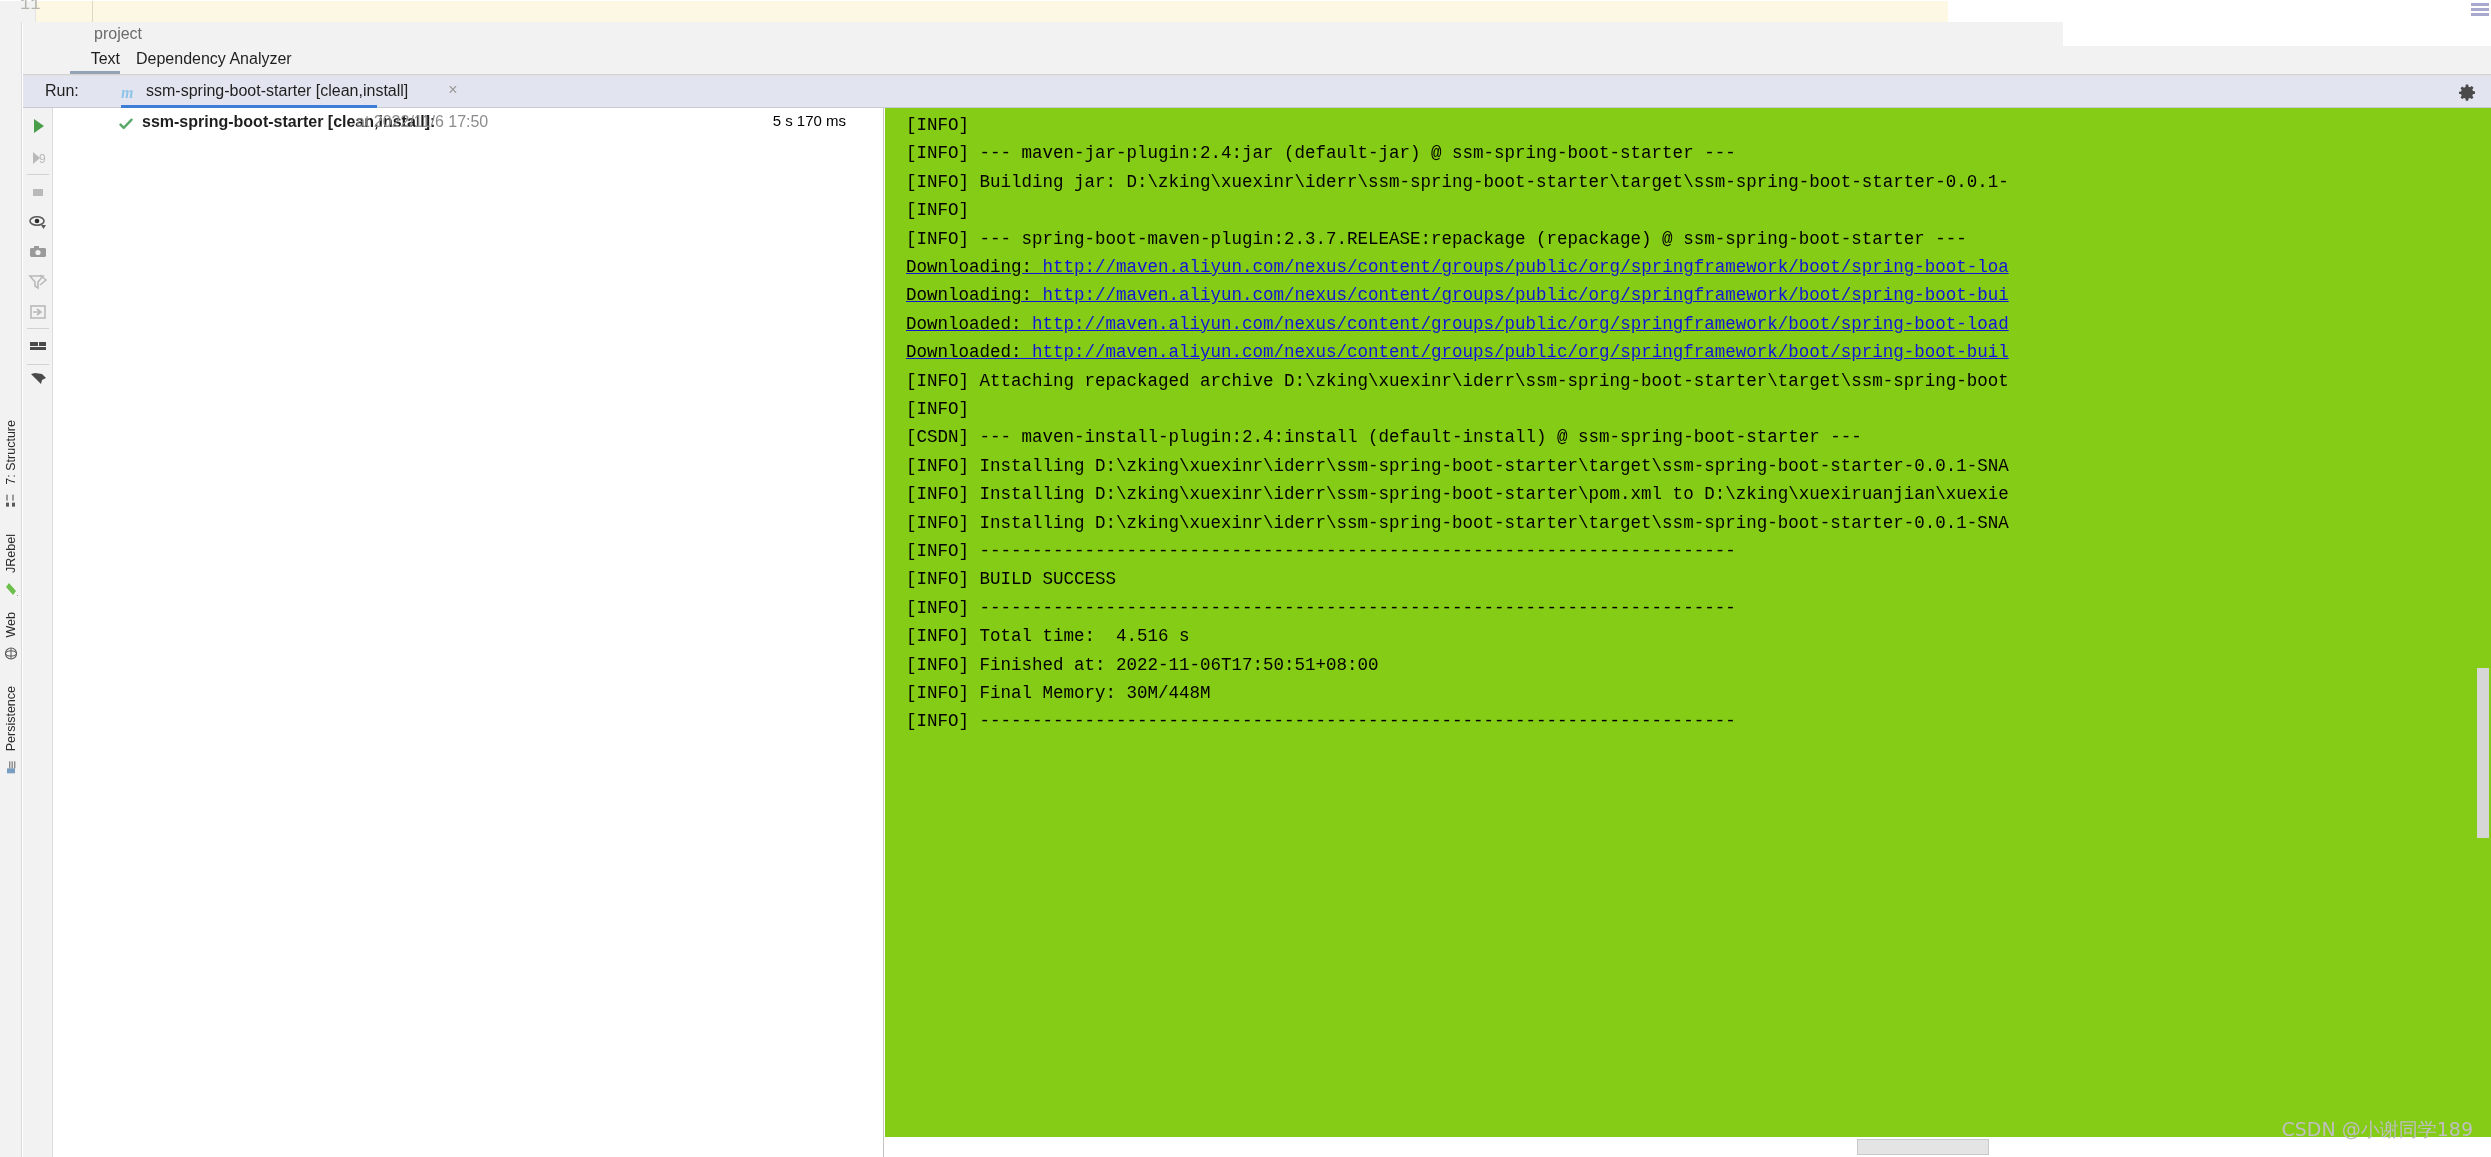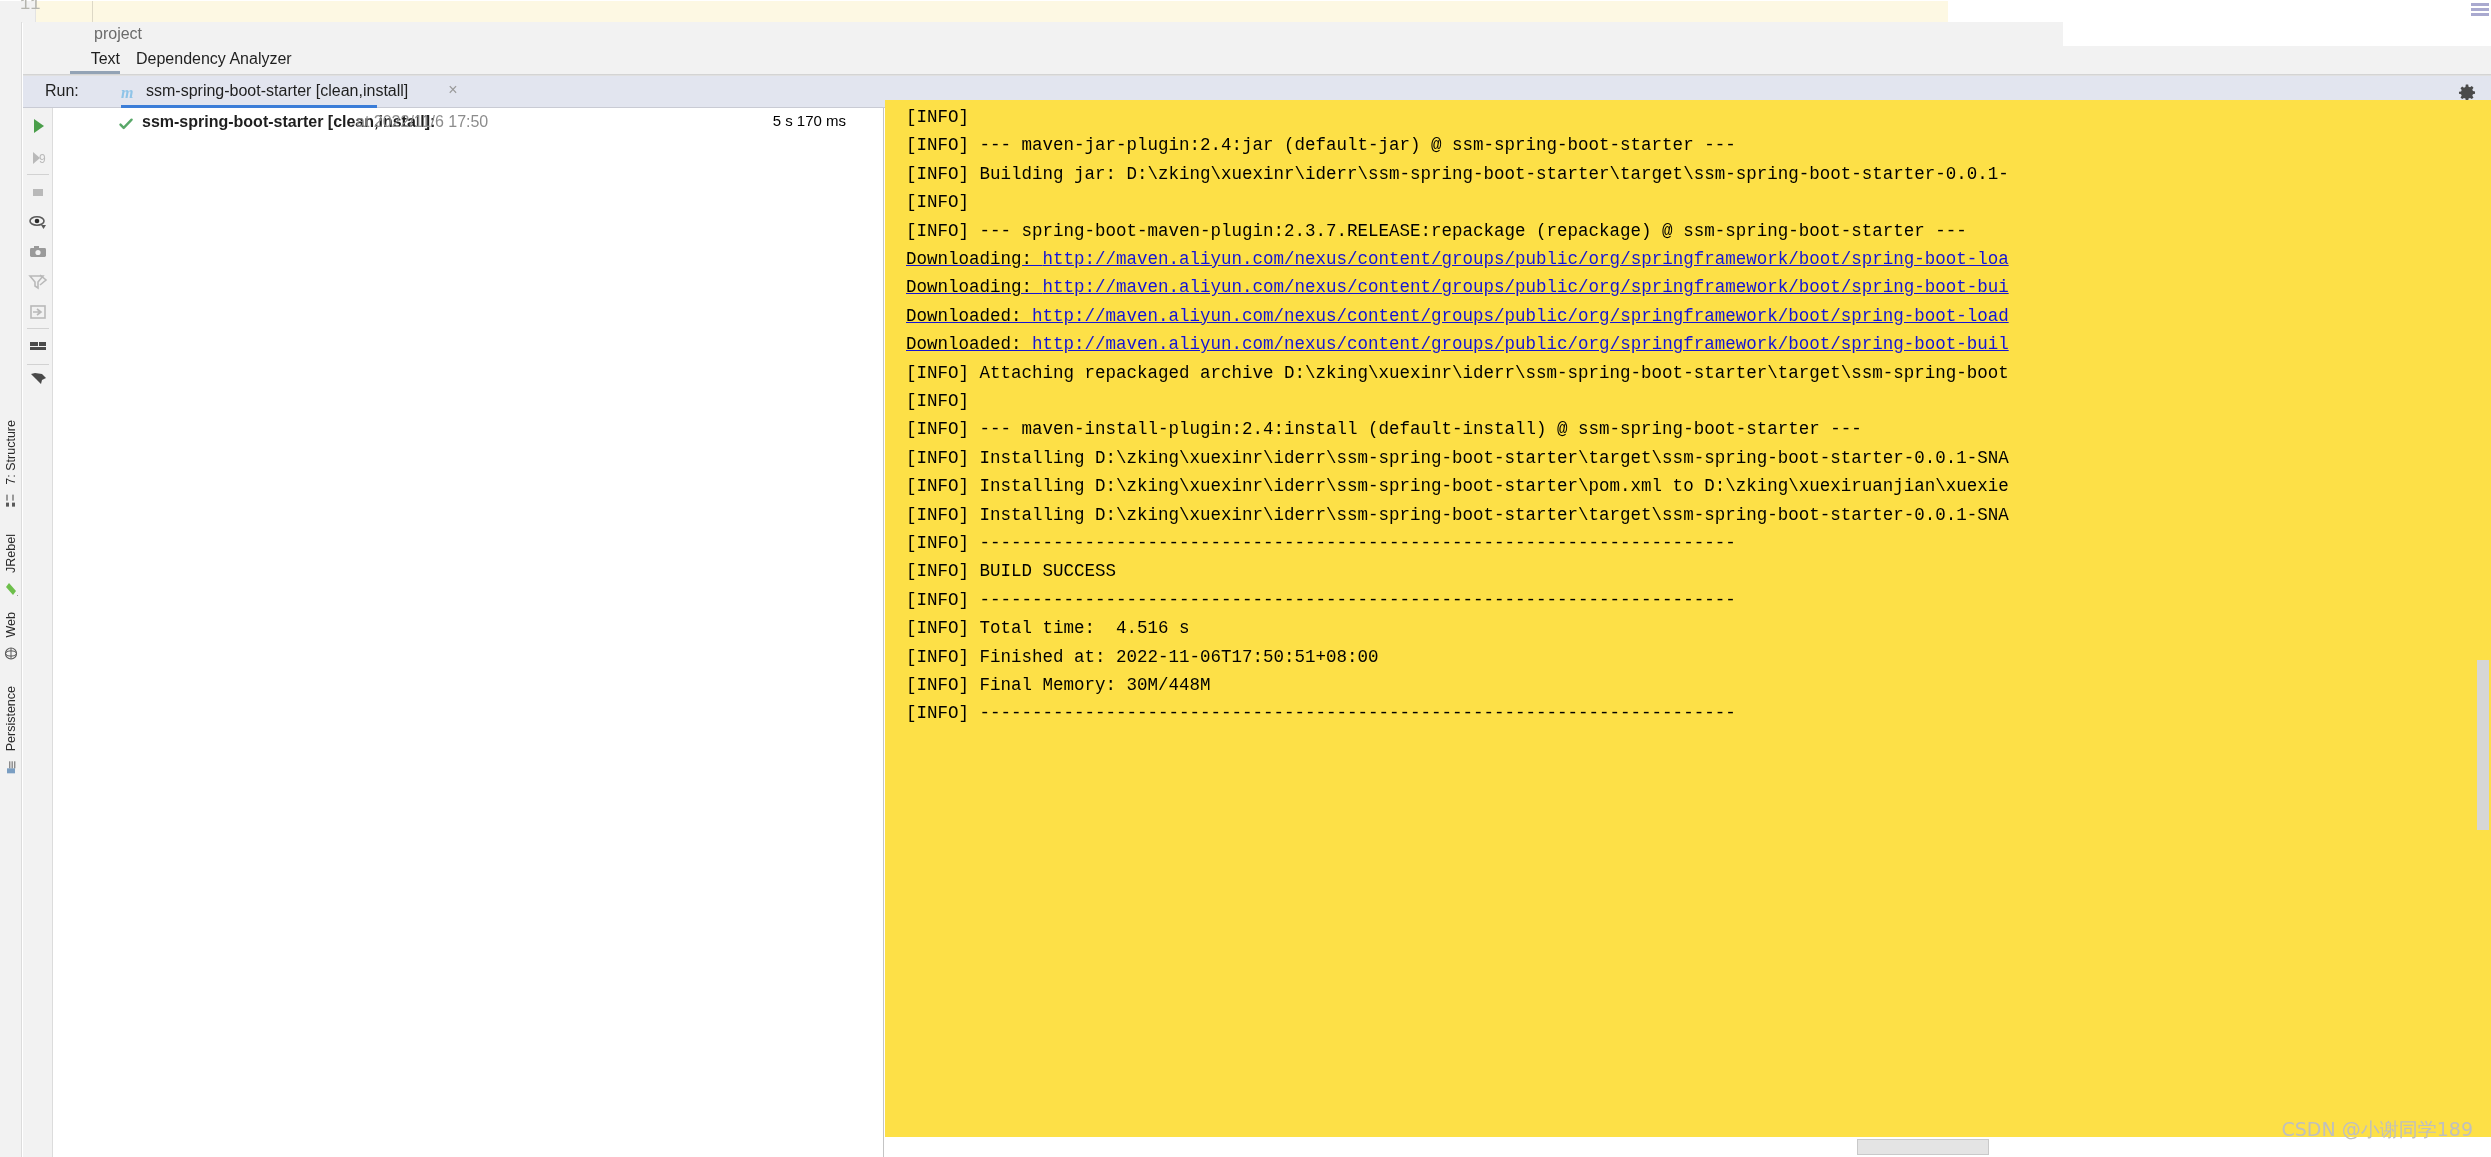--- a/index.html
+++ b/index.html
@@ -141,22 +141,22 @@
   }
   .tree-time {
     position: absolute; left: 302px; top: 5px; font-size: 16px; color: #8c8c8c; white-space: nowrap;
   }
   .tree-dur {
     position: absolute; right: 38px; top: 4px; font-size: 15px; color: #000000; white-space: nowrap;
   }
 
   
   .console {
-    position: absolute; left: 885px; top: 100px; width: 1606px; height: 1049px;
-    background: #fde047; overflow: hidden;
+    position: absolute; left: 885px; top: 108px; width: 1606px; height: 1049px;
+    background: #84cc16; overflow: hidden;
   }
   .cline {
     position: absolute; left: 21px; height: 28px; line-height: 28px;
     font-family: "Liberation Mono", monospace; font-size: 17.5px;
     color: #000000; white-space: pre;
   }
   .cline.link { color: #1414d6; text-decoration: underline; }
   .cline .pfx { color: #000; text-decoration: none; }
 
   
@@ -352,21 +352,21 @@
         <div class="cline" style="top: 31.4px;">[INFO] --- maven-jar-plugin:2.4:jar (default-jar) @ ssm-spring-boot-starter ---</div>
         <div class="cline" style="top: 59.8px;">[INFO] Building jar: D:\zking\xuexinr\iderr\ssm-spring-boot-starter\target\ssm-spring-boot-starter-0.0.1-</div>
         <div class="cline" style="top: 88.2px;">[INFO]</div>
         <div class="cline" style="top: 116.6px;">[INFO] --- spring-boot-maven-plugin:2.3.7.RELEASE:repackage (repackage) @ ssm-spring-boot-starter ---</div>
         <div class="cline link" style="top: 145px;"><span class="pfx">Downloading: </span><span>http://maven.aliyun.com/nexus/content/groups/public/org/springframework/boot/spring-boot-loa</span></div>
         <div class="cline link" style="top: 173.4px;"><span class="pfx">Downloading: </span><span>http://maven.aliyun.com/nexus/content/groups/public/org/springframework/boot/spring-boot-bui</span></div>
         <div class="cline link" style="top: 201.8px;"><span class="pfx">Downloaded: </span><span>http://maven.aliyun.com/nexus/content/groups/public/org/springframework/boot/spring-boot-load</span></div>
         <div class="cline link" style="top: 230.2px;"><span class="pfx">Downloaded: </span><span>http://maven.aliyun.com/nexus/content/groups/public/org/springframework/boot/spring-boot-buil</span></div>
         <div class="cline" style="top: 258.6px;">[INFO] Attaching repackaged archive D:\zking\xuexinr\iderr\ssm-spring-boot-starter\target\ssm-spring-boot</div>
         <div class="cline" style="top: 287px;">[INFO]</div>
-        <div class="cline" style="top: 315.4px;">[INFO] --- maven-install-plugin:2.4:install (default-install) @ ssm-spring-boot-starter ---</div>
+        <div class="cline" style="top: 315.4px;">[CSDN] --- maven-install-plugin:2.4:install (default-install) @ ssm-spring-boot-starter ---</div>
         <div class="cline" style="top: 343.8px;">[INFO] Installing D:\zking\xuexinr\iderr\ssm-spring-boot-starter\target\ssm-spring-boot-starter-0.0.1-SNA</div>
         <div class="cline" style="top: 372.2px;">[INFO] Installing D:\zking\xuexinr\iderr\ssm-spring-boot-starter\pom.xml to D:\zking\xuexiruanjian\xuexie</div>
         <div class="cline" style="top: 400.6px;">[INFO] Installing D:\zking\xuexinr\iderr\ssm-spring-boot-starter\target\ssm-spring-boot-starter-0.0.1-SNA</div>
         <div class="cline" style="top: 429px;">[INFO] ------------------------------------------------------------------------</div>
         <div class="cline" style="top: 457.4px;">[INFO] BUILD SUCCESS</div>
         <div class="cline" style="top: 485.8px;">[INFO] ------------------------------------------------------------------------</div>
         <div class="cline" style="top: 514.2px;">[INFO] Total time:  4.516 s</div>
         <div class="cline" style="top: 542.6px;">[INFO] Finished at: 2022-11-06T17:50:51+08:00</div>
         <div class="cline" style="top: 571px;">[INFO] Final Memory: 30M/448M</div>
         <div class="cline" style="top: 599.4px;">[INFO] ------------------------------------------------------------------------</div>

